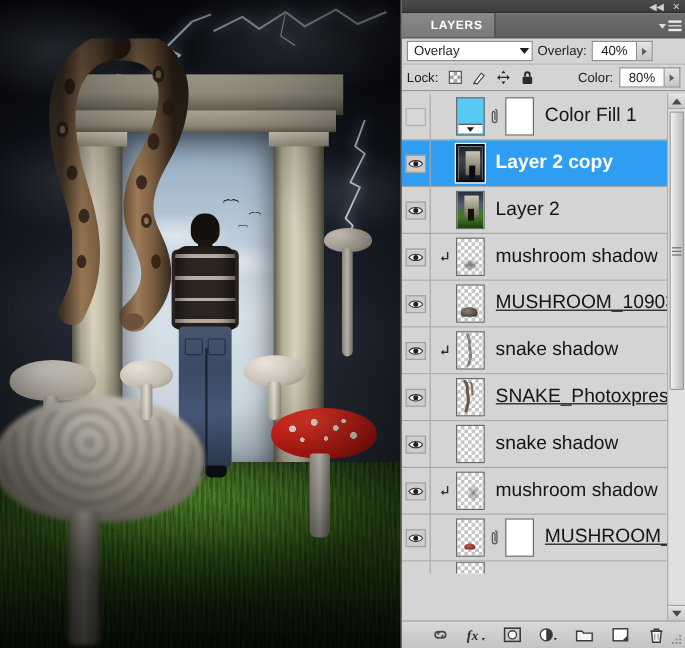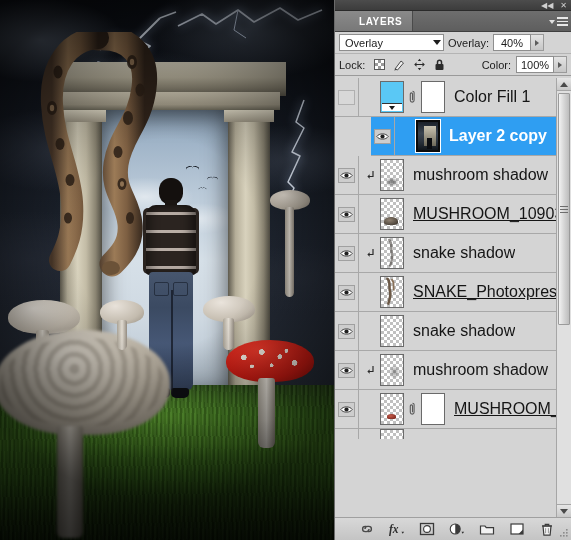--- a/index.html
+++ b/index.html
@@ -199,21 +199,21 @@
 
   .layers-scroll{
     position:absolute; left:0; top:78px; right:0; bottom:23px;
     background:#d4d4d4; overflow:hidden;
   }
   .layers-list{ position:absolute; left:0; top:0; right:15px; }
   .layer-row{
     height:39px; display:flex; align-items:center;
     border-bottom:1px solid #a8a8a8; background:#d4d4d4; position:relative;
   }
-  .layer-row.selected{ background:#2f9ef2;margin-left:36px; }
+  .layer-row.selected{ background:#2f9ef2; }
   .eye-cell{
     width:24px; height:39px; display:flex; align-items:center; justify-content:center;
     border-right:1px solid #a8a8a8; flex:0 0 24px;
   }
   .eye-box{
     width:17px; height:15px; background:#cdcdcd; border:1px solid #a0a0a0;
     display:flex; align-items:center; justify-content:center;
   }
   .eye-box.empty{ background:#d8d8d8; border:1px solid #b0b0b0; }
   .thumbs{ display:flex; align-items:center; gap:4px; padding-left:6px; }
@@ -454,21 +454,21 @@
         <span class="licon">
           <svg width="13" height="13" viewBox="0 0 13 13">
               <rect x="2.5" y="6" width="8" height="6" rx="1" fill="#2b2b2b"></rect>
               <path d="M4.5 6 V4.2 a2 2 0 0 1 4 0 V6" fill="none" stroke="#2b2b2b" stroke-width="1.5"></path>
             </svg>
         </span>
       </div>
       <span class="lbl" style="margin-left:auto">Color:</span>
       <div style="display:flex;align-items:center">
         <div class="numfield">
-          <span>100%</span>
+          <span>80%</span>
         </div>
         <div class="spin">
             <span class="t"></span>
           </div>
       </div>
     </div>
 
     <div class="layers-scroll">
       <div class="layers-list" id="layers-list">
           <div class="layer-row">
@@ -500,20 +500,39 @@
             </div>
             <div class="thumbs">
               <span class="clip-arrow"></span>
               <span class="thumb sel">
                 <div style="position:absolute;inset:0;background:linear-gradient(180deg,#1b2029,#3a4450 40%,#2a323c 70%,#10161c)"></div>
                 <div style="position:absolute;left:6px;top:4px;width:12px;height:20px;background:linear-gradient(180deg,#c9c2b0,#6e6a5b)"></div>
                 <div style="position:absolute;left:9px;top:16px;width:5px;height:11px;background:#0a0c10"></div>
               </span>
             </div>
             <span class="layer-name">Layer 2 copy</span>
+          </div>
+          <div class="layer-row">
+            <div class="eye-cell">
+              <span class="eye-box">
+                <svg width="13" height="9" viewBox="0 0 13 9">
+                  <path d="M.8 4.5 C3 1 10 1 12.2 4.5 C10 8 3 8 .8 4.5 Z" fill="#fff" stroke="#333" stroke-width=".9"></path>
+                  <circle cx="6.5" cy="4.5" r="2.1" fill="#1f1f1f"></circle>
+                </svg>
+              </span>
+            </div>
+            <div class="thumbs">
+              <span class="clip-arrow"></span>
+              <span class="thumb">
+                <div style="position:absolute;inset:0;background:linear-gradient(180deg,#263040,#4d5f6e 35%,#3f7a1e 70%,#21400f)"></div>
+                <div style="position:absolute;left:6px;top:3px;width:12px;height:18px;background:linear-gradient(180deg,#cfc8b4,#6e6a5b)"></div>
+                <div style="position:absolute;left:9px;top:14px;width:5px;height:10px;background:#151108"></div>
+              </span>
+            </div>
+            <span class="layer-name">Layer 2</span>
           </div>
           <div class="layer-row">
             <div class="eye-cell">
               <span class="eye-box">
                 <svg width="13" height="9" viewBox="0 0 13 9">
                   <path d="M.8 4.5 C3 1 10 1 12.2 4.5 C10 8 3 8 .8 4.5 Z" fill="#fff" stroke="#333" stroke-width=".9"></path>
                   <circle cx="6.5" cy="4.5" r="2.1" fill="#1f1f1f"></circle>
                 </svg>
               </span>
             </div>

